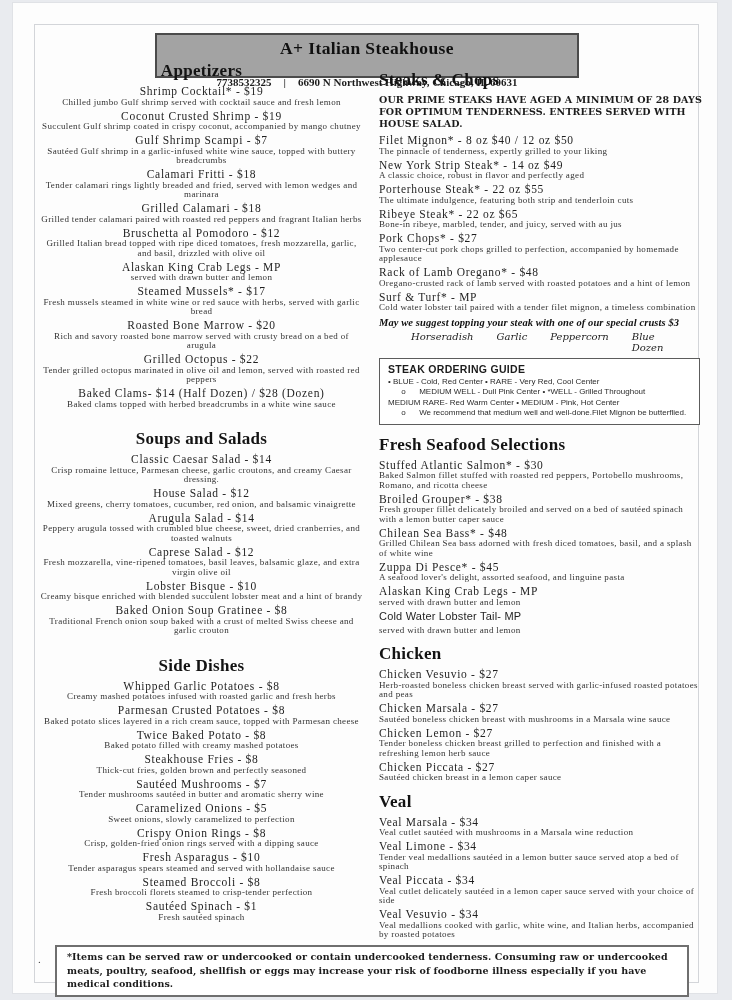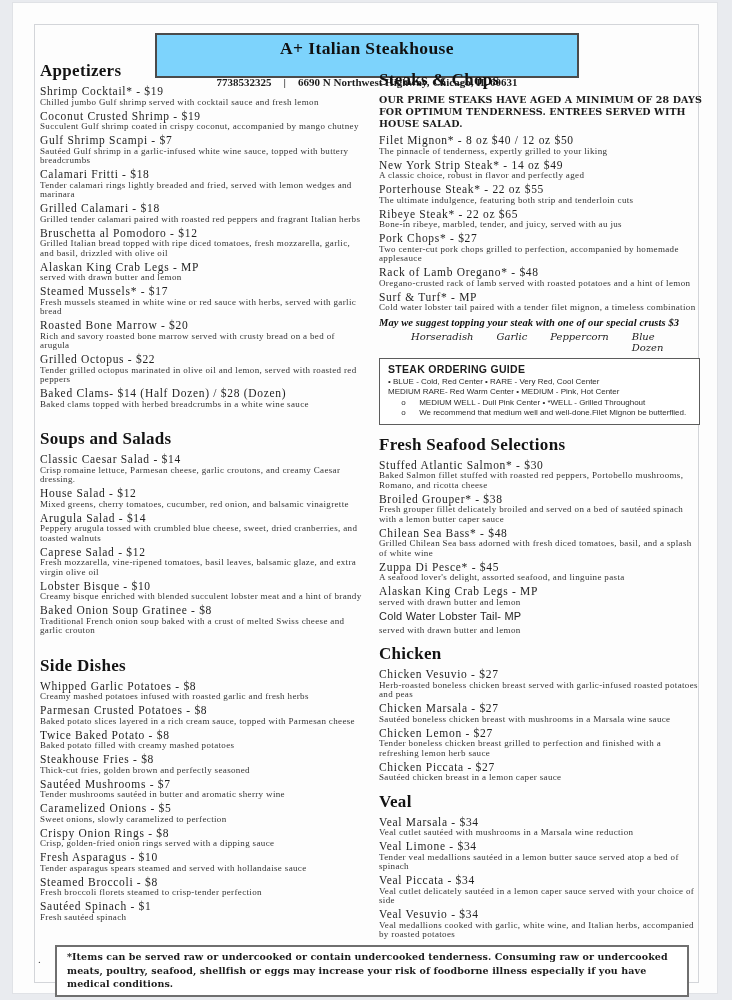--- a/index.html
+++ b/index.html
@@ -12,33 +12,33 @@
   .page{
     position:absolute;left:12px;top:2px;width:706px;height:992px;
     background:#fdfdfd;border:1px solid #e0e2e6;box-sizing:border-box;
   }
   .frame{
     position:absolute;left:21px;top:21px;width:663px;height:957px;
     border:1px solid #d3d5d9;pointer-events:none;
   }
   .header-box{
     position:absolute;left:142px;top:30px;width:424px;height:45px;
-    border:2px solid #4b4b4b;background:#7dd3fc;text-align:center;box-sizing:border-box;
+    border:2px solid #4b4b4b;background:#a3a3a3;text-align:center;box-sizing:border-box;
   }
   .header-title{font-size:17.5px;font-weight:bold;color:#101010;margin-top:3px;letter-spacing:0.4px;}
   .header-sub{font-size:11px;font-weight:bold;color:#1d1d1d;margin-top:17px;}
   .header-sub .sep{margin:0 12px;color:#333;}
   .columns{
     position:absolute;left:27px;top:58px;width:662px;height:882px;
     display:flex;gap:16px;overflow:hidden;
   }
   .col{width:323px;flex:none;}
   .col-right{padding-top:9px;box-sizing:border-box;}
   .menu-section{margin:0;}
-  .col-left .menu-section{margin-bottom:20px;}
+  .col-left .menu-section{margin-bottom:20px;text-align:center;}
   .col-right .menu-section{margin-bottom:9px;}
   .section-heading{
     font-size:17px;line-height:19px;font-weight:bold;color:#131313;
     margin:0 0 5px 0;letter-spacing:0.3px;
   }
   .item{margin-bottom:2.5px;}
   .item-title{font-size:11.5px;line-height:12.5px;color:#1f1f1f;letter-spacing:0.7px;}
   .item-desc{font-size:9px;line-height:9.5px;color:#333;letter-spacing:0.35px;}
   .item.alt .item-title{font-family:"Liberation Sans",sans-serif;font-size:11px;letter-spacing:0.2px;}
   .item.alt .item-desc{margin-top:3.5px;}
@@ -292,22 +292,22 @@
         <span class="crust">Horseradish</span>
             <span class="crust">Garlic</span>
             <span class="crust">Peppercorn</span>
             <span class="crust">Blue Dozen</span>
           </div>
         <div class="guide-box">
           <div class="guide-title">STEAK ORDERING GUIDE</div>
           <div>
 
           <div class="guide-line">• BLUE - Cold, Red Center • RARE - Very Red, Cool Center</div>
+              <div class="guide-line">      o      MEDIUM WELL - Dull Pink Center • *WELL - Grilled Throughout</div>
               <div class="guide-line">MEDIUM RARE- Red Warm Center • MEDIUM - Pink, Hot Center</div>
-              <div class="guide-line">      o      MEDIUM WELL - Dull Pink Center • *WELL - Grilled Throughout</div>
               <div class="guide-line">      o      We recommend that medium well and well-done.Filet Mignon be butterflied.</div>
             </div>
         </div>
       </section>
 
       <div>
 
           <section class="menu-section">
             <h2 class="section-heading">Fresh Seafood Selections</h2>
             <div class="items">

